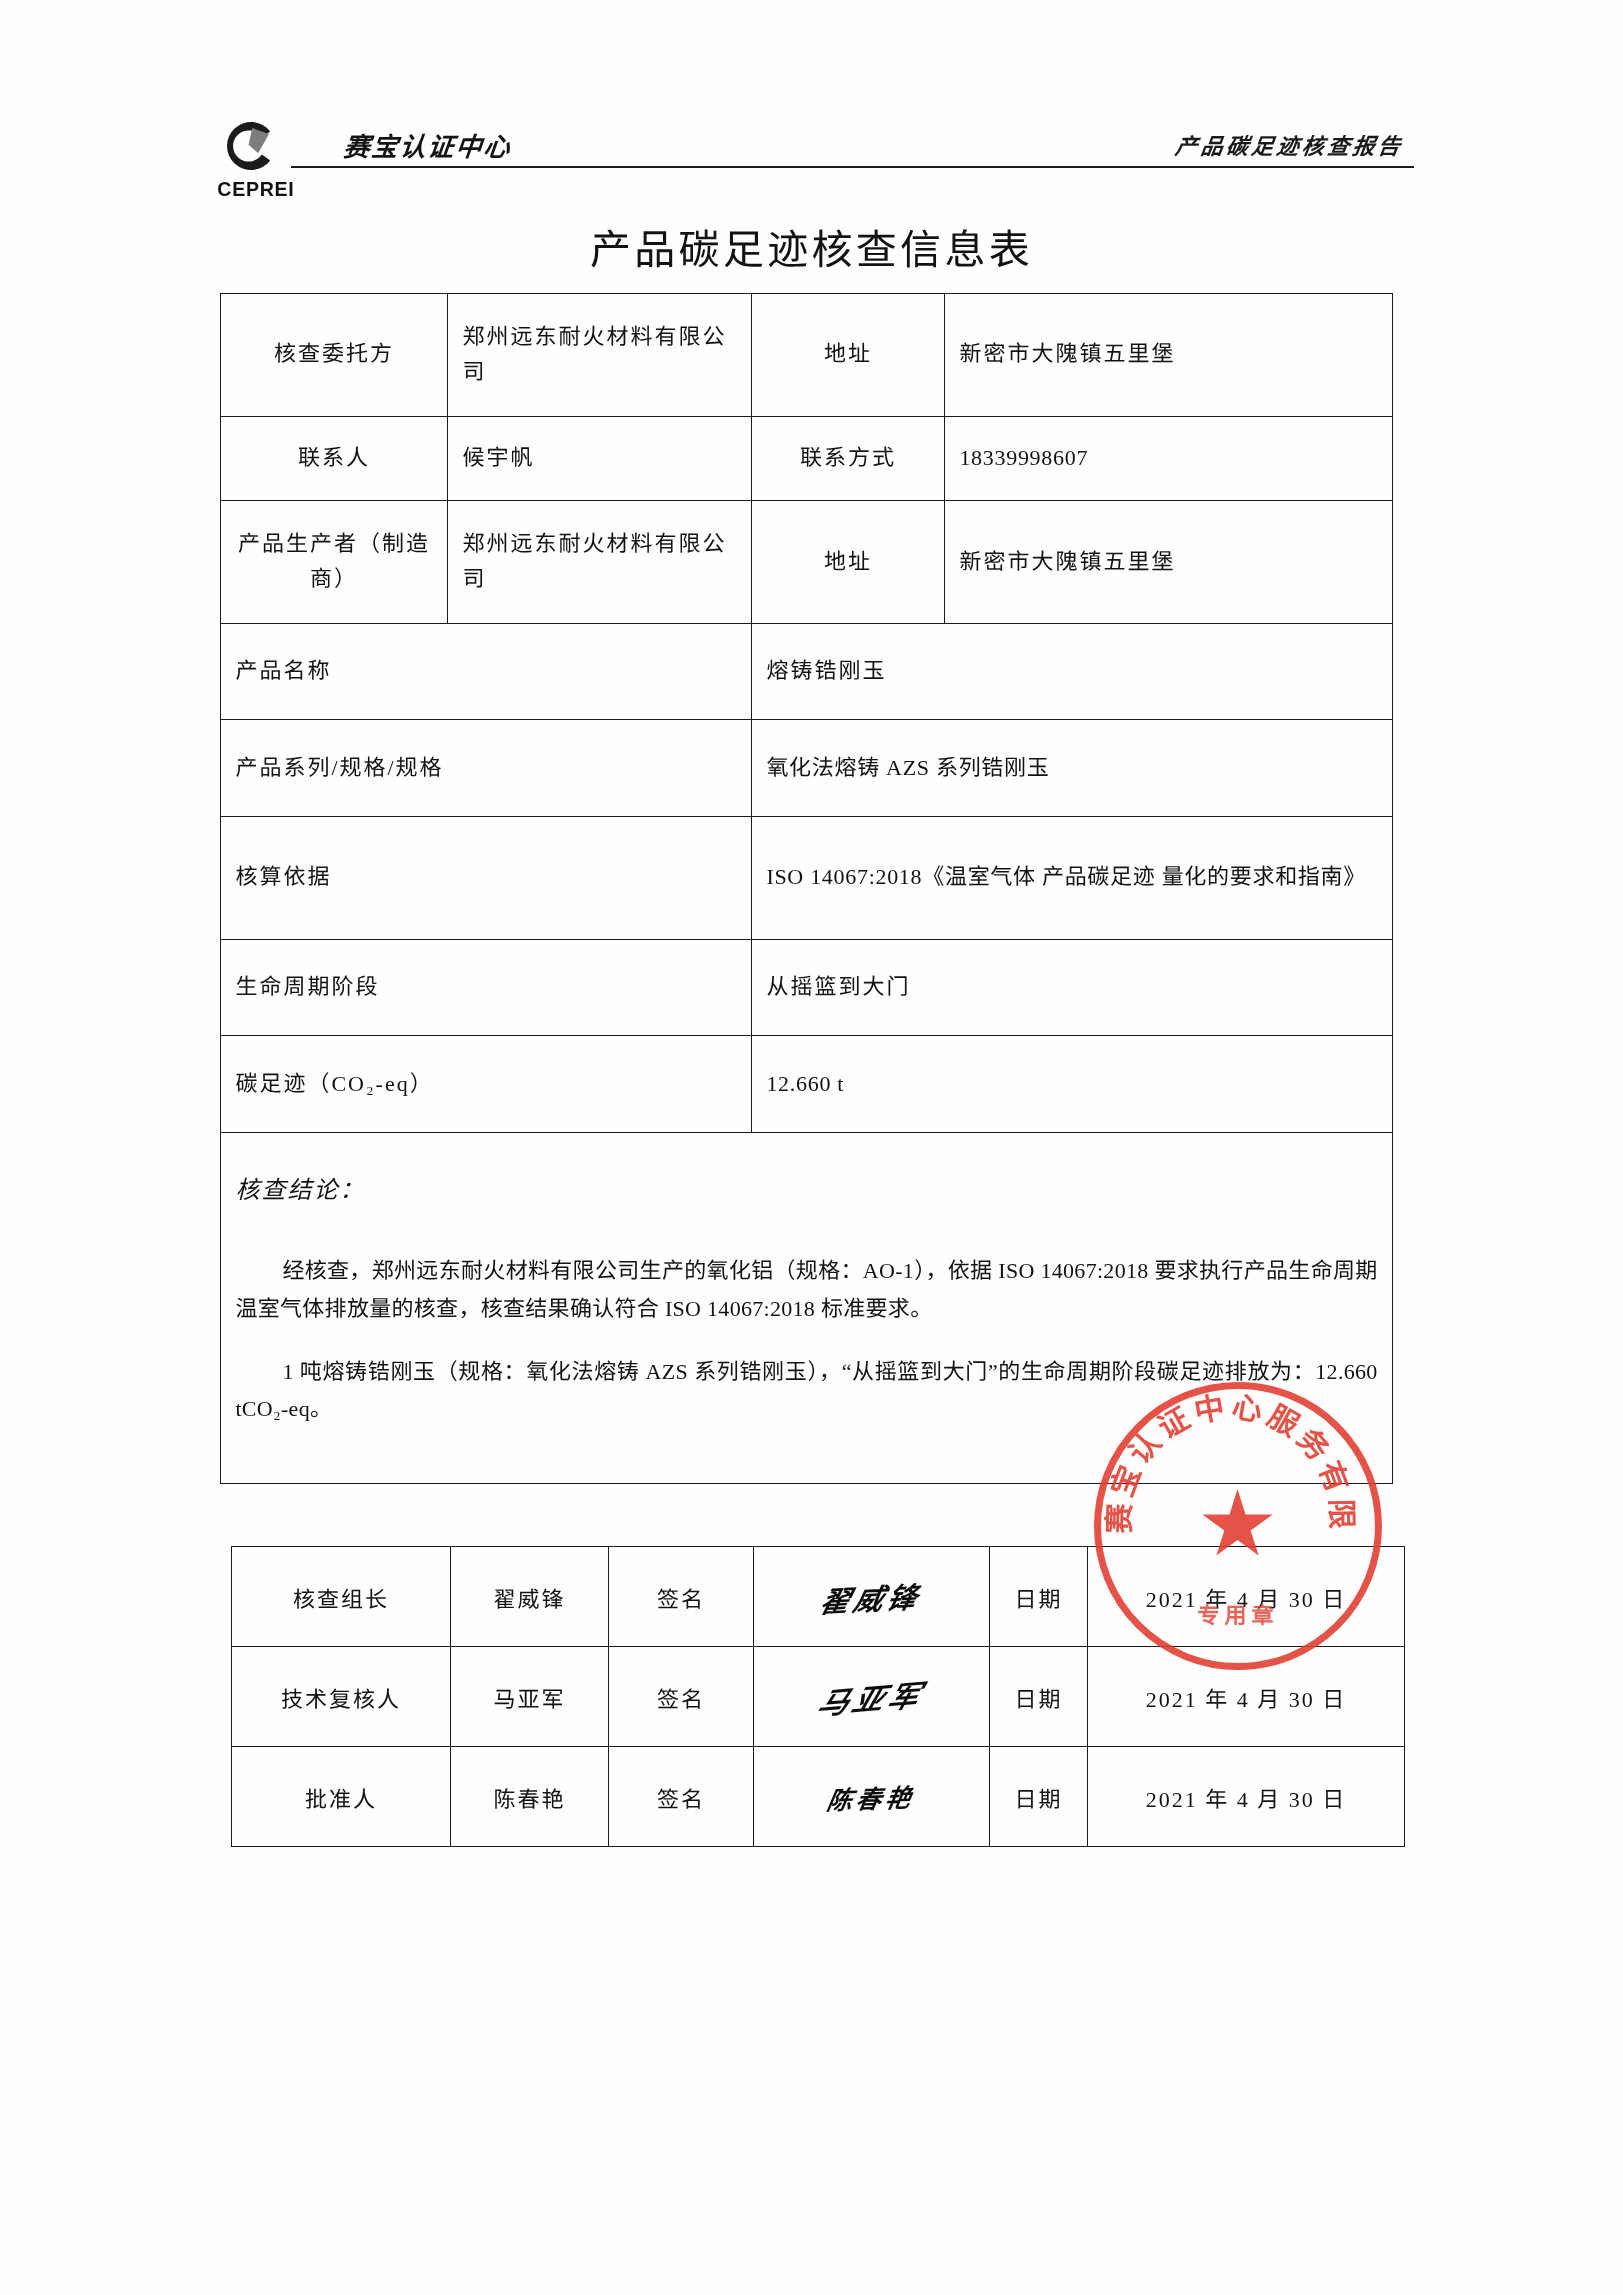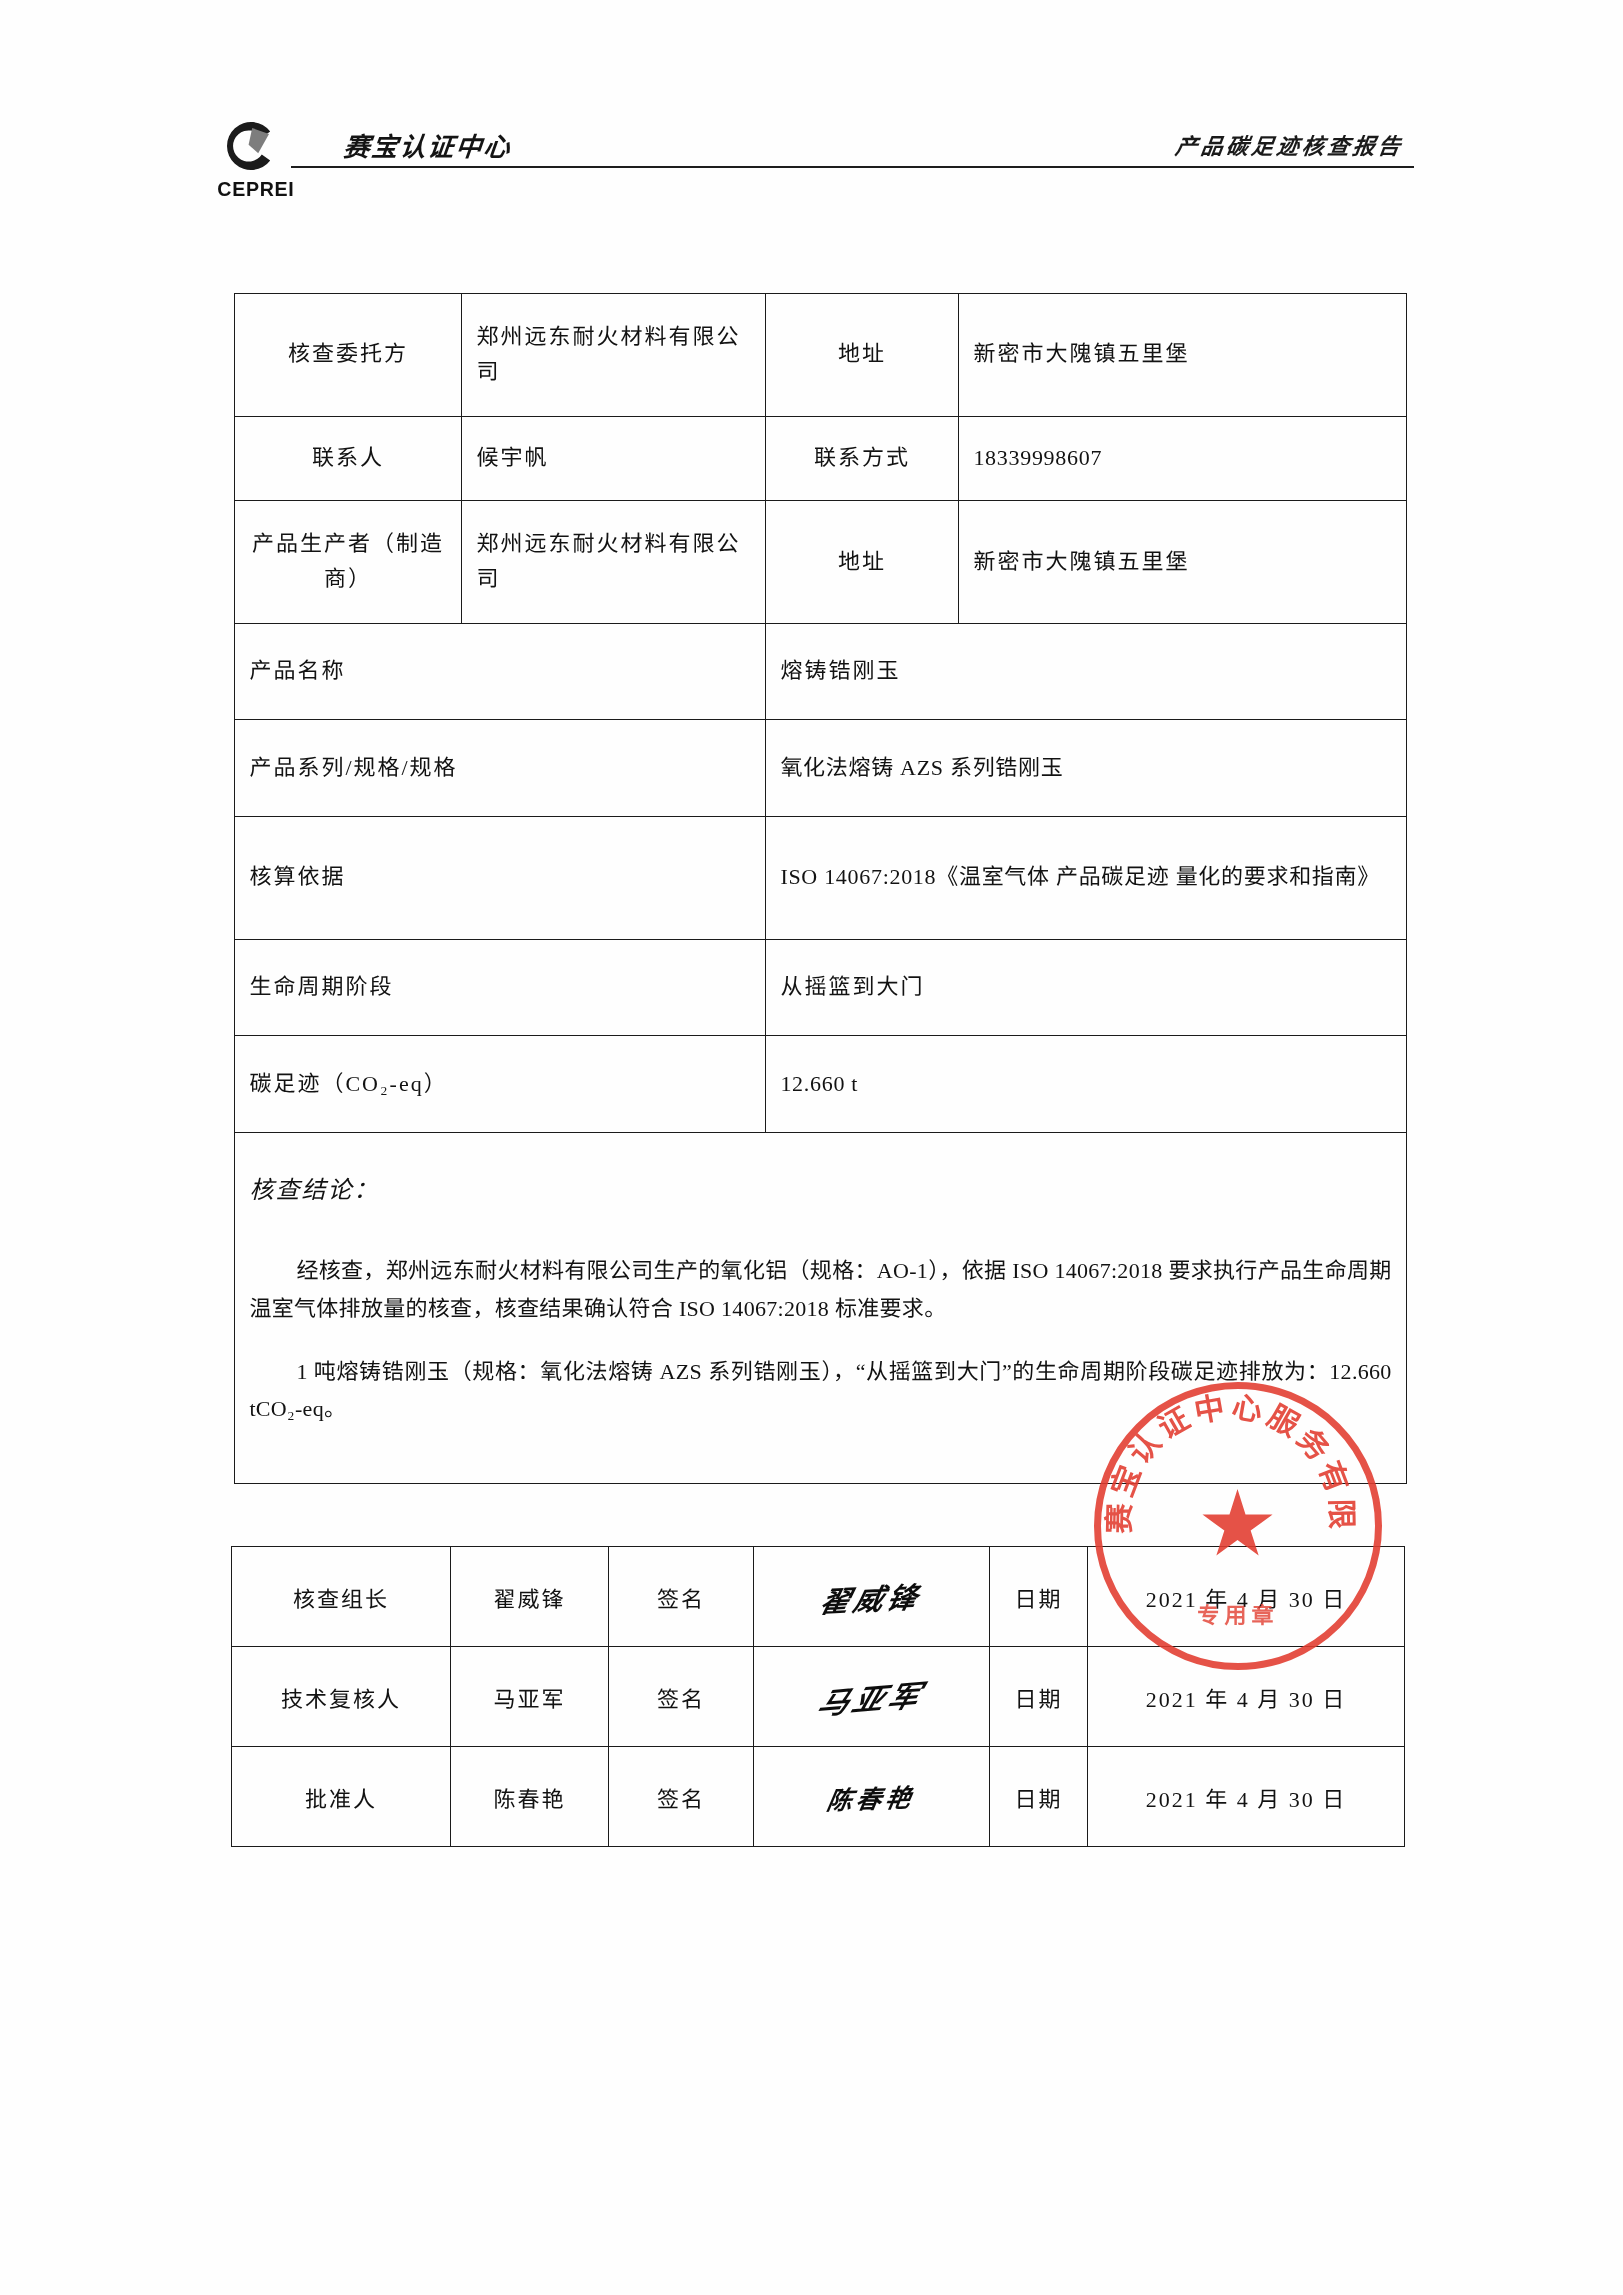--- a/index.html
+++ b/index.html
@@ -97,21 +97,21 @@
     text-align: center;
     font-family: "DejaVu Serif", serif;
     font-size: 41px;
     letter-spacing: 3.3px;
     color: #121212;
   }
 
   
   .main-table {
     position: absolute;
-    left: 234px;
+    left: 220px;
     top: 293px;
     width: 1173px;
     border-collapse: collapse;
     table-layout: fixed;
   }
   .main-table td {
     border: 1.3px solid #1b1b1b;
     vertical-align: middle;
     font-size: 22px;
     line-height: 1.58;
@@ -285,20 +285,21 @@
       <div class="logo-word">CEPREI</div>
     </div>
 
     <div class="brand-cn">赛宝认证中心</div>
 
     <div class="header-right">产品碳足迹核查报告</div>
 
     <div class="header-rule"></div>
   </div>
 
+  <div class="doc-title">产品碳足迹核查信息表</div>
 
   <table class="main-table">
     <colgroup>
       <col style="width:227px">
       <col style="width:304px">
       <col style="width:193px">
       <col style="width:448px">
     </colgroup>
     <tbody>
       <tr class="r-tall">

